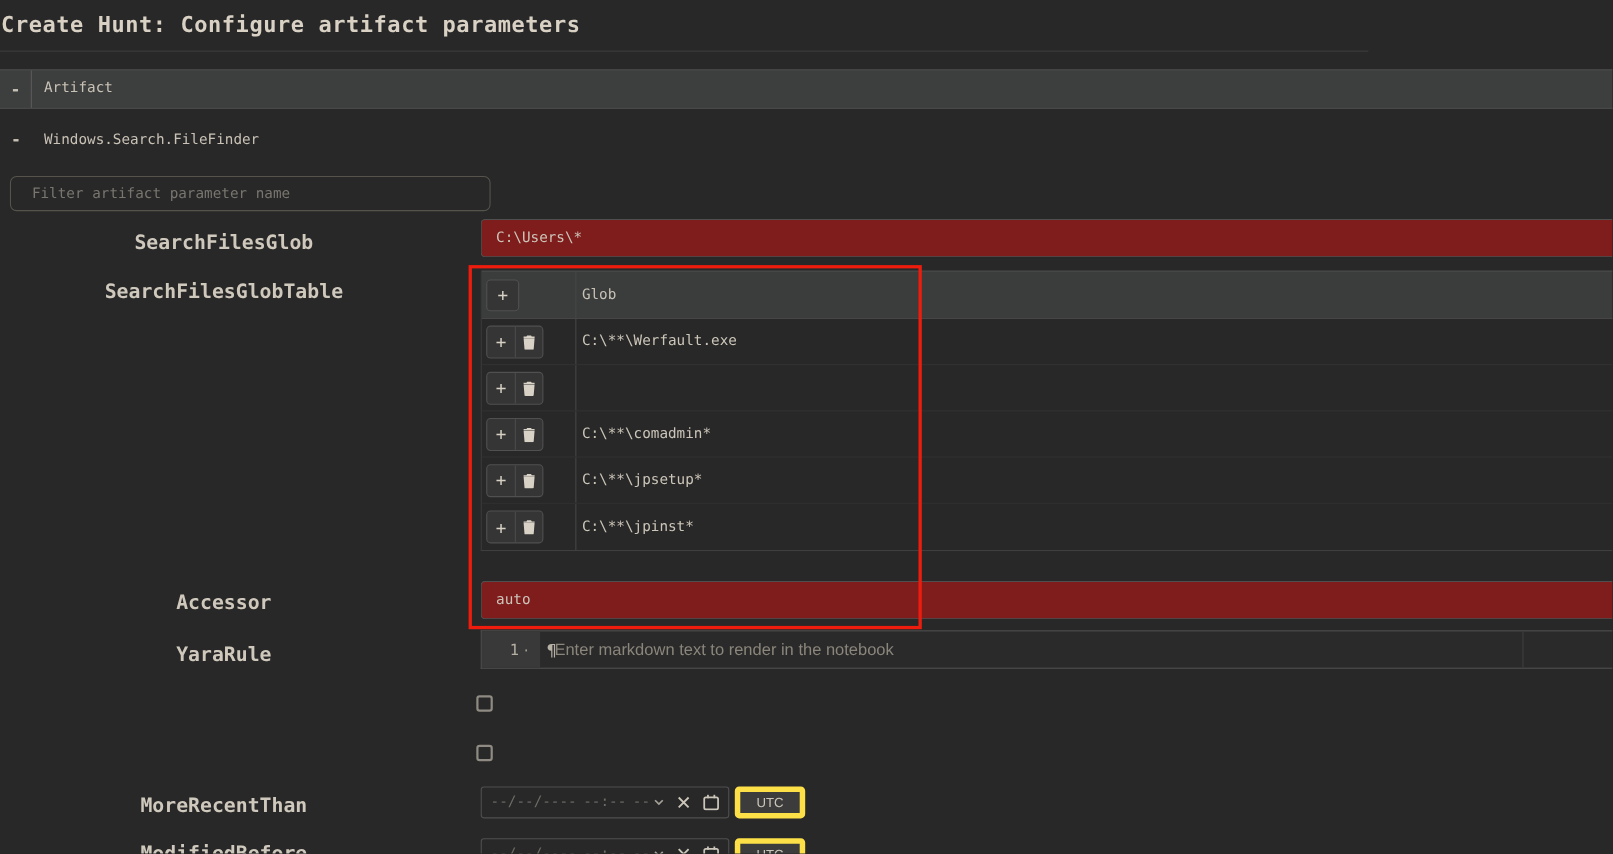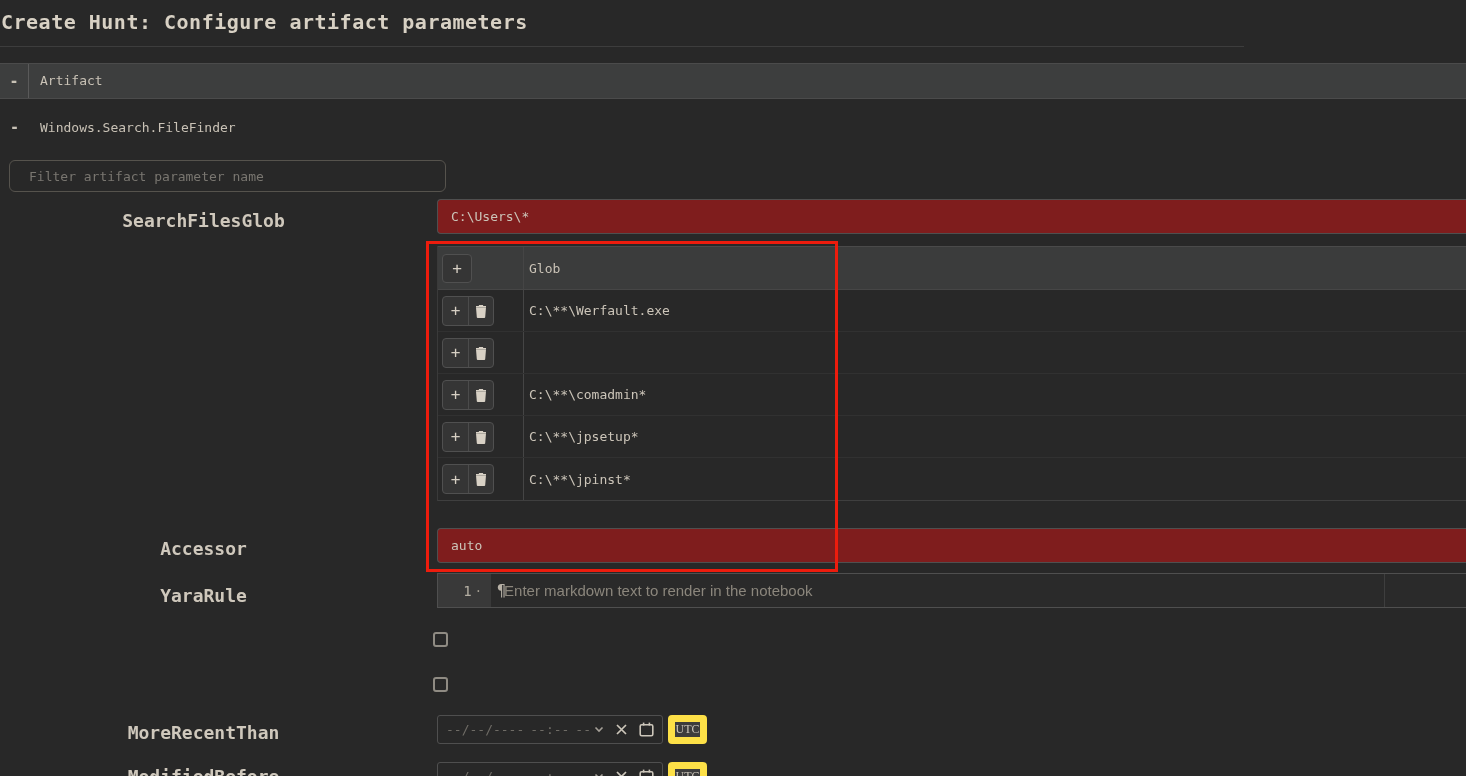--- a/index.html
+++ b/index.html
@@ -81,22 +81,22 @@
   .checkbox { position:absolute; left:433px; width:15px; height:15px;
     border:2px solid #8f8b83; border-radius:3px; background:transparent; cursor:pointer; }
 
   
   .dt-input { position:absolute; left:437px; width:226px; height:29px;
     border:1px solid #4f4f4f; border-radius:3px; display:flex; align-items:center;
     padding:0 8px; font-size:13px; color:#6f6c66; gap:0; }
   .dt-seg { white-space:nowrap; }
   .dt-gap { width:12px; }
   .dt-icon { display:flex; align-items:center; justify-content:center; cursor:pointer; }
-  .utc-btn { position:absolute; left:668px; width:39px; height:29px; background:#3c3c3c;
-    border:7px solid #fde047; border-radius:4px; color:#ccc6ba; font-family:Liberation Serif, serif;
+  .utc-btn { position:absolute; left:668px; width:64px; height:29px; background:#3c3c3c;
+    border:5px solid #fde047; border-radius:4px; color:#ccc6ba; font-family:Liberation Sans, sans-serif;
     font-size:12px; cursor:pointer; }
 
   
   .annotation-rect { position:absolute; left:426px; top:241px; width:412px; height:331px;
     border:3px solid #ed1c0d; pointer-events:none; z-index:50; }
 
   svg { display:block; }
 </style>
 </head>
 <body>
@@ -115,20 +115,21 @@
   <div class="sub-header" style="top:107px;">
     <div class="sub-collapse">-</div>
     <div class="sub-label">Windows.Search.FileFinder</div>
   </div>
 
   <input class="filter-input" placeholder="Filter artifact parameter name" style="">
 
   <div class="f-label" style="top:210px;">SearchFilesGlob</div>
   <input class="wide-input" style="top: 199px;" value="C:\Users\*">
 
+  <div class="f-label" style="top:255px;">SearchFilesGlobTable</div>
 
   <div class="glob-table">
     <div class="gt-header">
       <div class="gt-btn-cell">
         <button class="btn add-btn-single">
           <span>+</span>
         </button>
       </div>
       <div class="gt-data-cell gt-head-label">Glob</div>
     </div>

